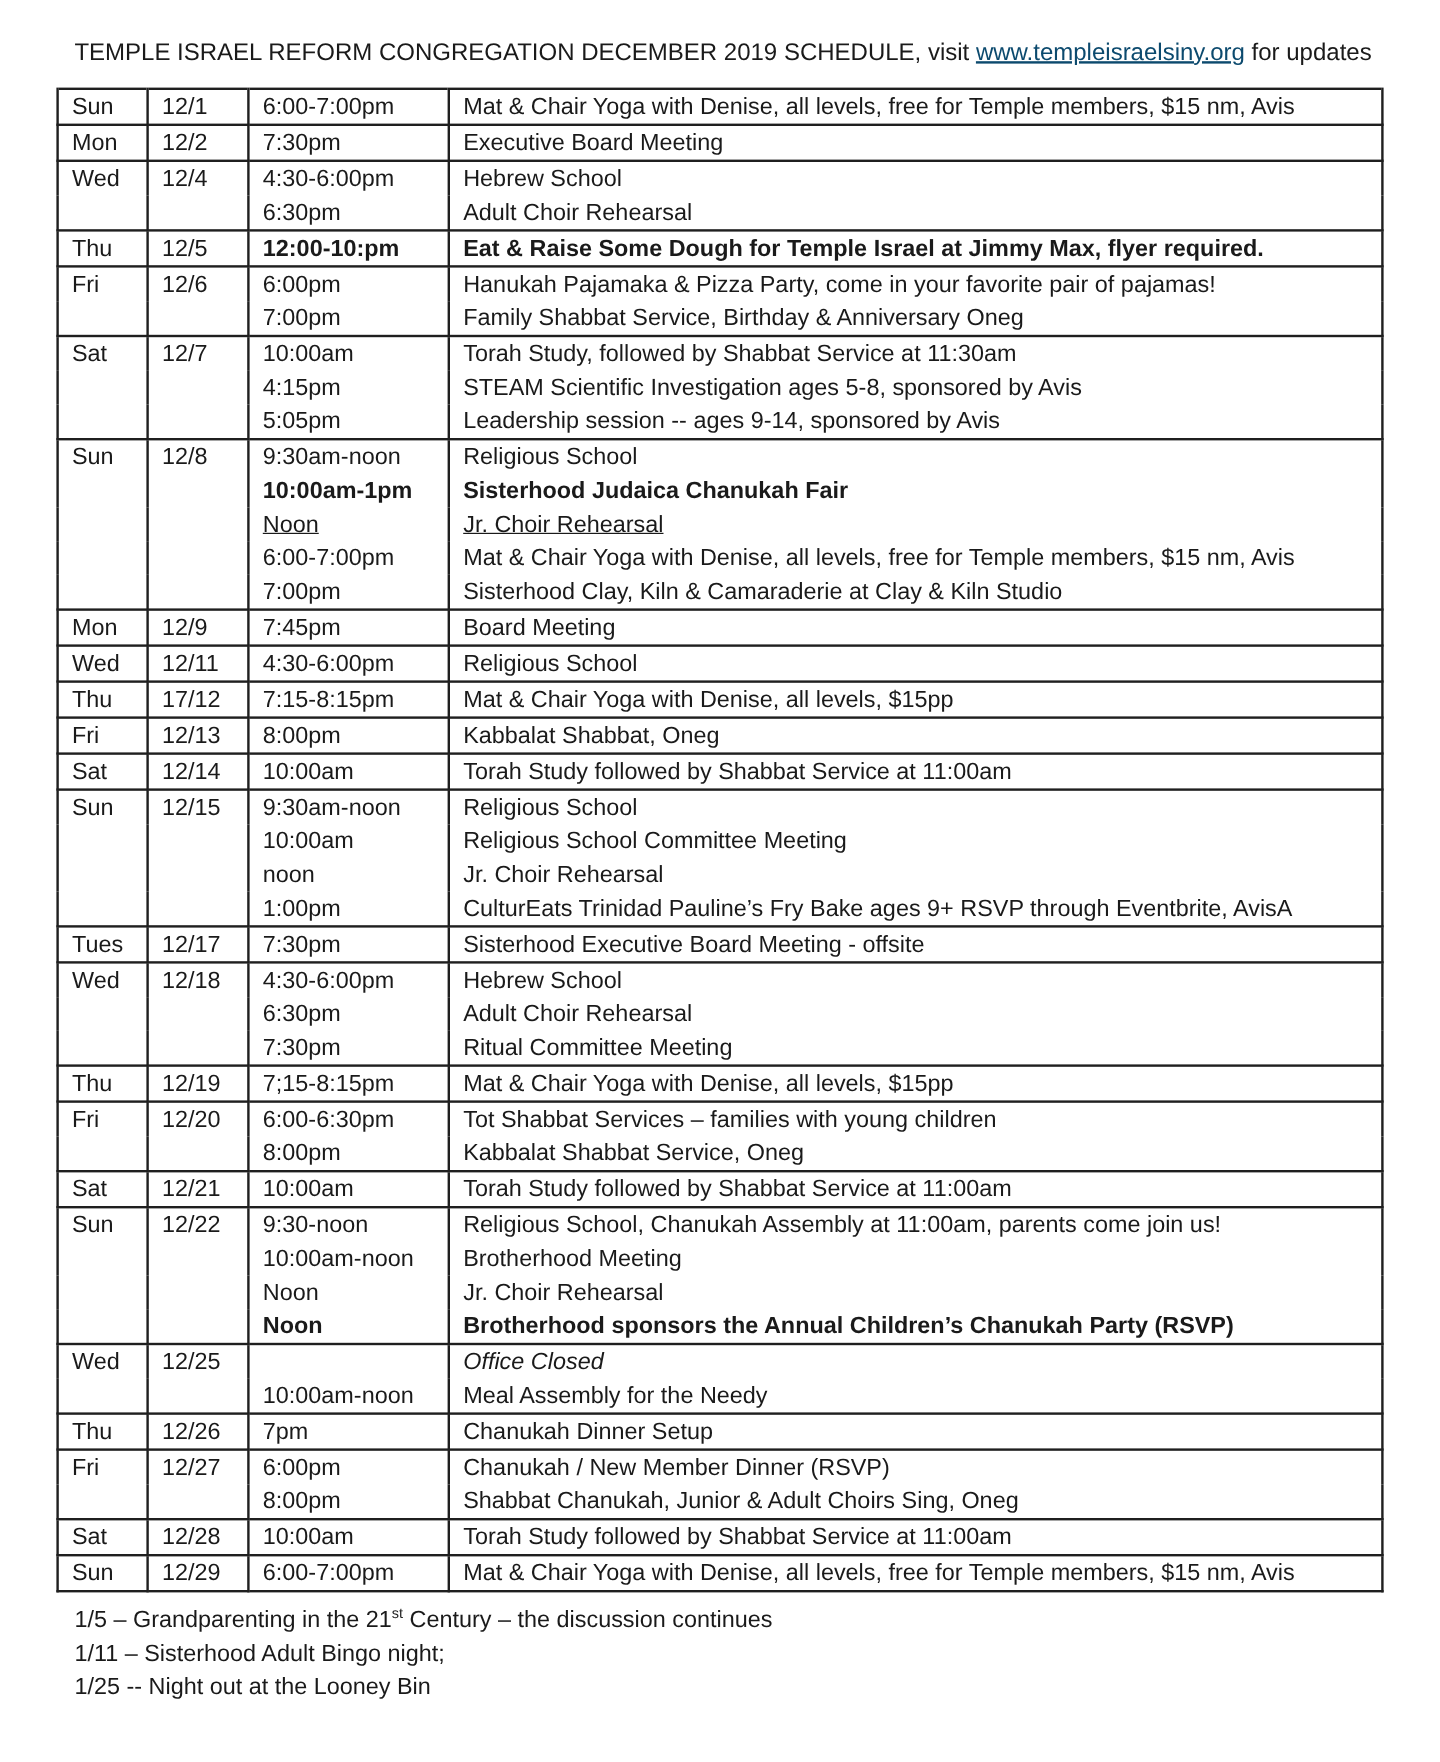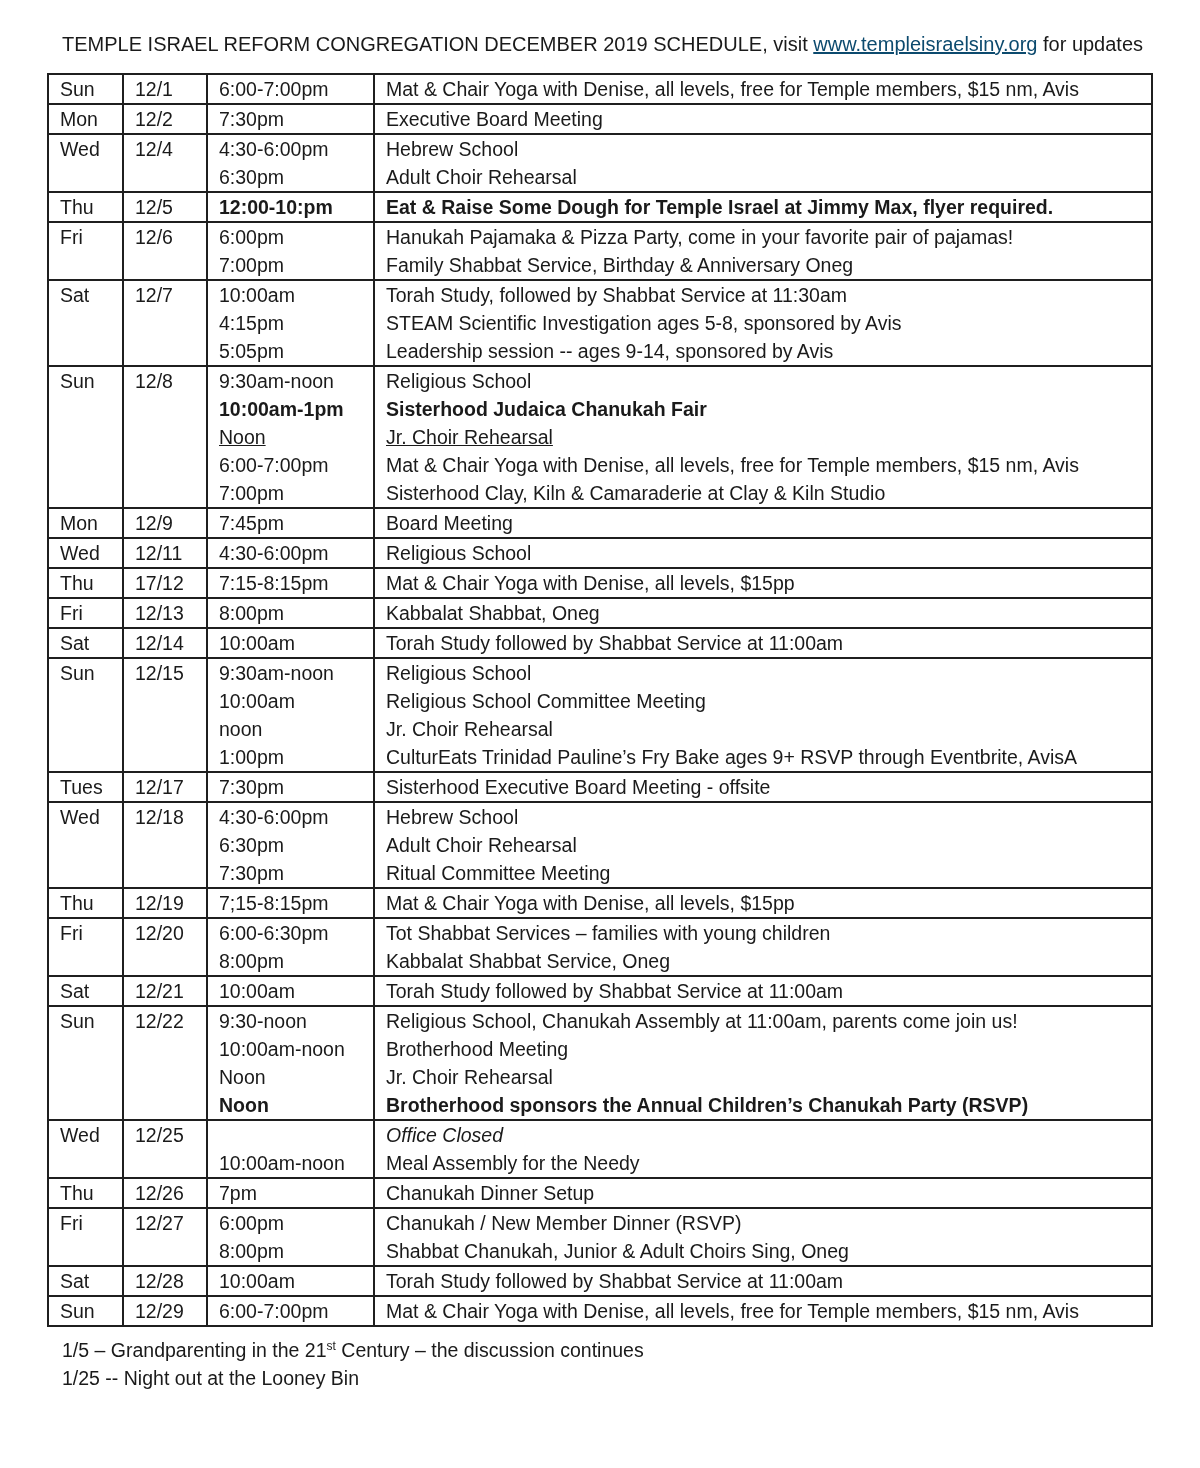--- a/index.html
+++ b/index.html
@@ -287,17 +287,18 @@
           <td rowspan="1" class="col-date">12/29</td>
           <td class="col-time">6:00-7:00pm</td>
           <td class="col-event">Mat &amp; Chair Yoga with Denise, all levels, free for Temple members, $15 nm, Avis</td>
         </tr>
       </tbody>
   </table>
 
   <div class="coming">
     <div>
         <div class="coming-line"><span>1/5 – Grandparenting in the 21</span><sup>st</sup><span> Century – the discussion continues</span></div>
+        <div class="coming-line"><span>1/11 – Sisterhood Adult Bingo night;</span></div>
         <div class="coming-line"><span>1/25 -- Night out at the Looney Bin</span></div>
       </div>
   </div>
 
 </div>
 
 </body></html>

